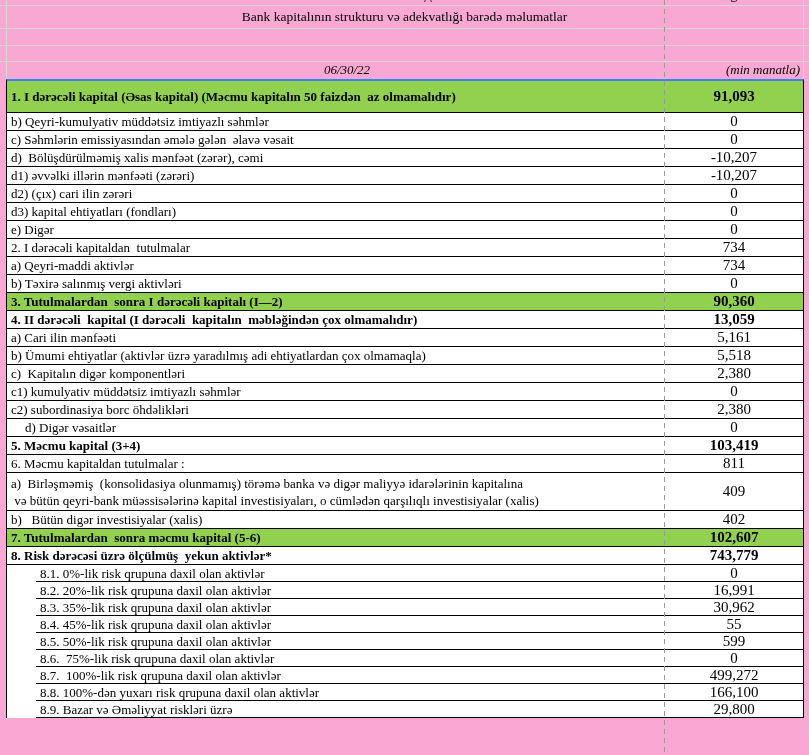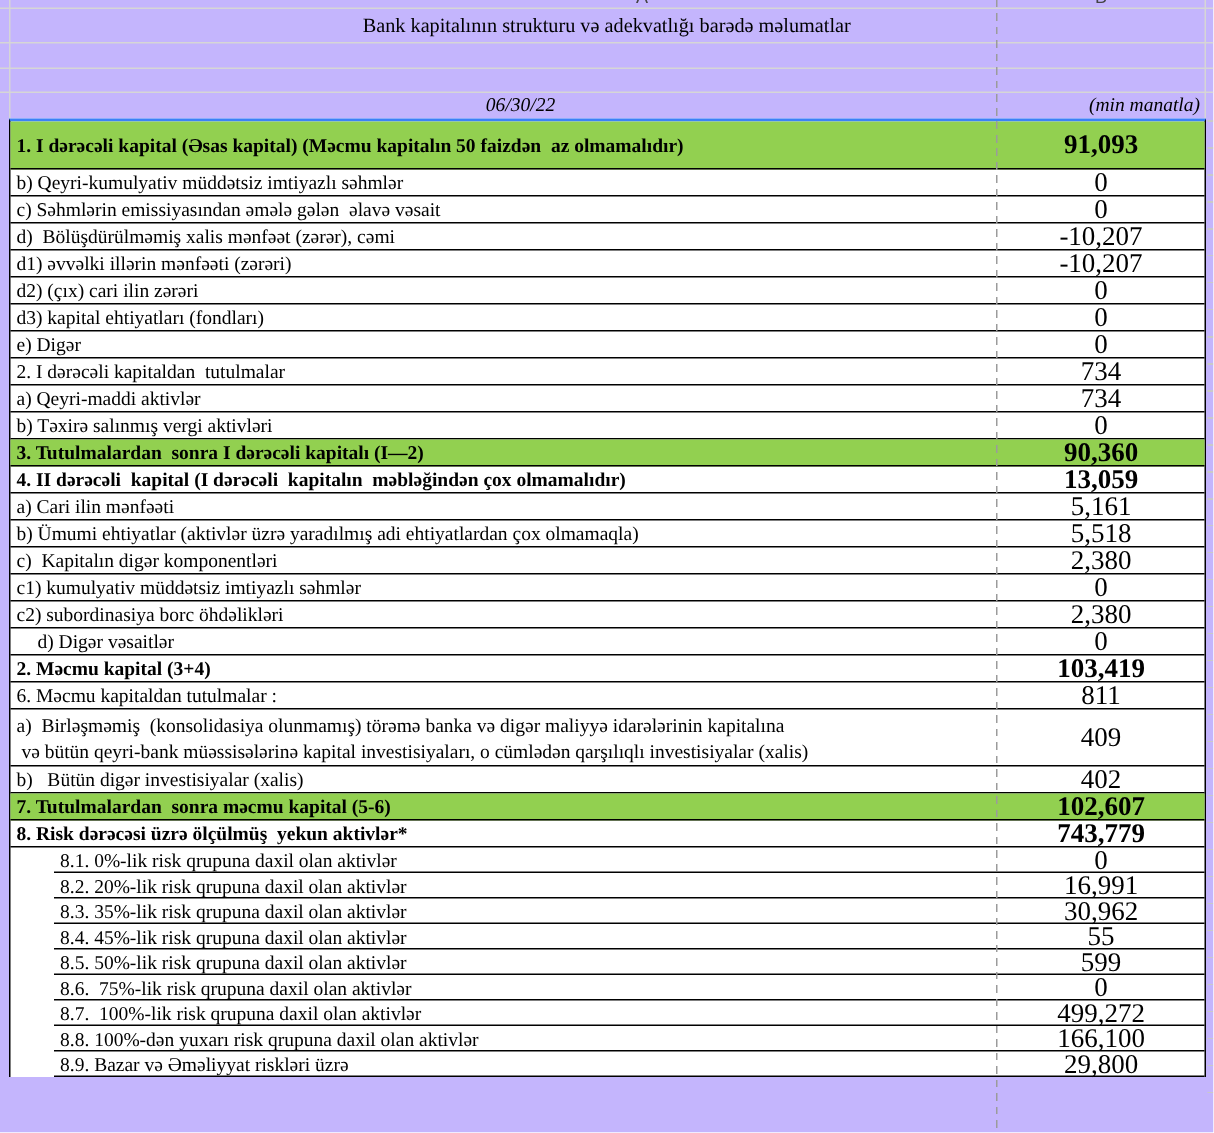--- a/index.html
+++ b/index.html
@@ -1,17 +1,17 @@
 <!DOCTYPE html>
 <html style="--section-green: #92D050;"><head>
 <meta charset="utf-8">
 <style>
   html,body{margin:0;padding:0;background:#fff;}
   .stage{
-    position:relative;width:809px;height:755px;background:#c4b5fd;
+    position:relative;width:809px;height:755px;background:#f9a8d4;
     font-family:"Liberation Serif",serif;color:#000;overflow:hidden;
   }
   
   .gl{position:absolute;left:0;width:809px;height:1px;background:#d6d6d6;}
   .vgl{position:absolute;width:1px;background:#d6d6d6;}
   
   .collets{position:absolute;top:0;left:0;width:809px;height:5px;overflow:hidden;}
   .collet{position:absolute;top:-9px;font-family:"Liberation Sans",sans-serif;font-size:12px;color:#444;}
   
   .titlecell{
@@ -30,21 +30,21 @@
   .tbl{
     position:absolute;top:79px;left:6px;width:798px;box-sizing:border-box;
     border:1px solid #000;border-top:2px solid #3b82f6;border-bottom:none;background:#fff;
   }
   .row{display:flex;align-items:center;height:18px;border-bottom:1px solid #000;box-sizing:border-box;}
   .row.tall{height:32px;}
   .row.dbl{height:38px;}
   .row.r8{height:17px;margin-left:29px;}
   .lab{flex:1;min-width:0;padding-left:4px;font-size:13px;line-height:15px;white-space:pre-wrap;}
   .dbl .lab{line-height:17px;}
-  .val{width:138px;flex:none;text-align:center;font-size:18px;}
+  .val{width:138px;flex:none;text-align:center;font-size:15px;}
   .row.green{background:var(--section-green,#92D050);}
   .row.green .lab,.row.green .val{font-weight:bold;}
   .row.bold .lab,.row.bold .val{font-weight:bold;}
   .row.bold-label .lab{font-weight:normal;}
   .lab.indent{padding-left:18px;}
   
   .pagebreak{
     position:absolute;left:664px;top:0;width:1px;height:755px;z-index:5;
     background:repeating-linear-gradient(180deg,#9b9b9b 0 5px,rgba(0,0,0,0) 5px 9px);
   }
@@ -146,21 +146,21 @@
       </div>
       <div class="row">
         <div class="lab">c2) subordinasiya borc öhdəlikləri</div>
         <div class="val">2,380</div>
       </div>
       <div class="row">
         <div class="lab indent">d) Digər vəsaitlər</div>
         <div class="val">0</div>
       </div>
       <div class="row bold">
-        <div class="lab">2. Məcmu kapital (3+4)</div>
+        <div class="lab">5. Məcmu kapital (3+4)</div>
         <div class="val">103,419</div>
       </div>
       <div class="row bold-label">
         <div class="lab">6. Məcmu kapitaldan tutulmalar :</div>
         <div class="val">811</div>
       </div>
       <div class="row dbl">
         <div class="lab">a)  Birləşməmiş  (konsolidasiya olunmamış) törəmə banka və digər maliyyə idarələrinin kapitalına
  və bütün qeyri-bank müəssisələrinə kapital investisiyaları, o cümlədən qarşılıqlı investisiyalar (xalis)</div>
         <div class="val">409</div>

